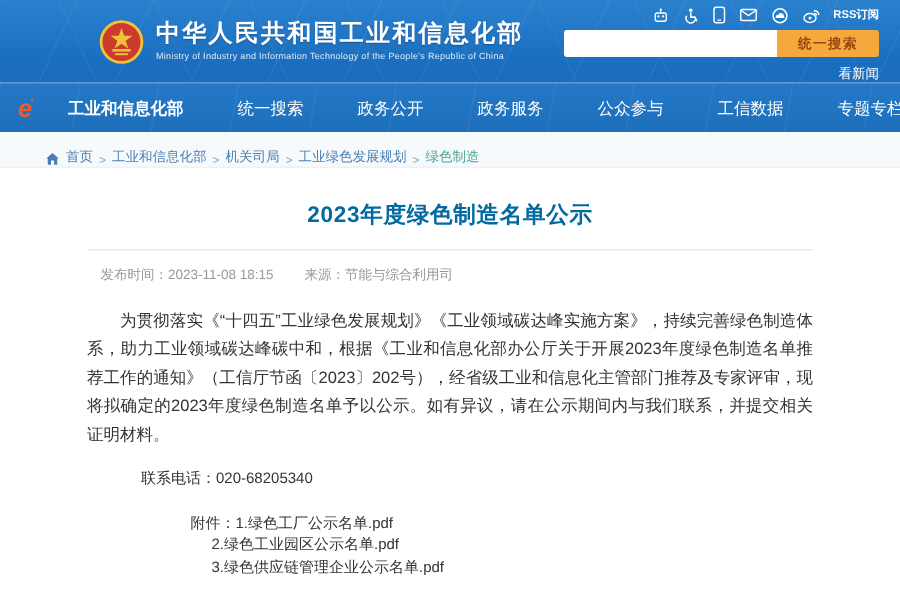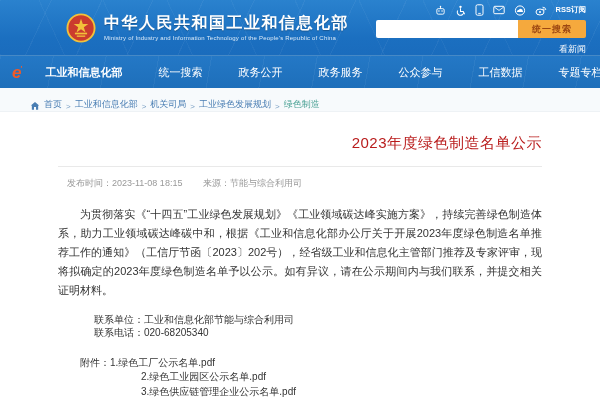--- a/index.html
+++ b/index.html
@@ -52,29 +52,29 @@
     height:24px; background:#f7fafc; border-bottom:1px solid #eef2f5;
     display:flex; align-items:flex-end; padding-left:30px; font-size:9px; color:#4a7eb3;
   }
   .crumb { color:#4a7eb3; text-decoration:none; }
   .crumb.current { color:#4da396; }
   .crumb-sep { margin:0 4px; color:#7ba0c4; font-size:8px; }
   .home-icon { margin-right:4px; display:flex; align-items:center; }
 
   
   .content { padding:0 58px; }
-  .article-title { text-align:right; font-size:15px; font-weight:normal; color:#b91c1c; margin-top:22px; letter-spacing:0.5px; }
+  .article-title { text-align:center; font-size:15px; font-weight:bold; color:#0369a1; margin-top:22px; letter-spacing:0.5px; }
   .title-divider { height:1px; background:#e9e9e9; margin-top:13px; }
   .meta-row { text-align:left; font-size:9px; color:#999; margin-top:10px; }
   .meta-row span { margin:0 9px; }
   .article-body { margin-top:15px; font-size:11px; color:#333; line-height:1.72; text-indent:2em; text-align:justify; }
   .info-block { margin-top:13px; margin-left:36px; font-size:10px; color:#333; }
   .info-line { line-height:1.32; }
   .attachments { margin-top:17px; margin-left:22px; font-size:10px; color:#333; }
-  .attach-line { line-height:1.45; }
+  .attach-line { line-height:1.45;margin-left:47px; }
   .attach-line.indented { margin-left:61px; }
   .attach-link { color:#333; text-decoration:none; cursor:pointer; }
 </style>
 </head>
 <body>
 
 <div class="page">
 
   <header class="banner">
     <div class="banner-left">
@@ -180,21 +180,20 @@
 
   <main class="content">
     <h1 class="article-title">2023年度绿色制造名单公示</h1>
     <div class="title-divider"></div>
     <div class="meta-row">
       <span>发布时间：2023-11-08 18:15</span>
       <span>来源：节能与综合利用司</span>
     </div>
     <p class="article-body">为贯彻落实《“十四五”工业绿色发展规划》《工业领域碳达峰实施方案》，持续完善绿色制造体系，助力工业领域碳达峰碳中和，根据《工业和信息化部办公厅关于开展2023年度绿色制造名单推荐工作的通知》（工信厅节函〔2023〕202号），经省级工业和信息化主管部门推荐及专家评审，现将拟确定的2023年度绿色制造名单予以公示。如有异议，请在公示期间内与我们联系，并提交相关证明材料。</p>
     <div class="info-block">
-      <div class="info-line">联系单位：工业和信息化部节能与综合利用司</div>
       <div class="info-line">联系电话：020-68205340</div>
     </div>
     <div class="attachments">
       <div class="attach-line">
         <span>附件：</span><a class="attach-link">1.绿色工厂公示名单.pdf</a>
       </div>
       <div class="attach-line indented">
         <a class="attach-link">2.绿色工业园区公示名单.pdf</a>
       </div>
       <div class="attach-line indented">

